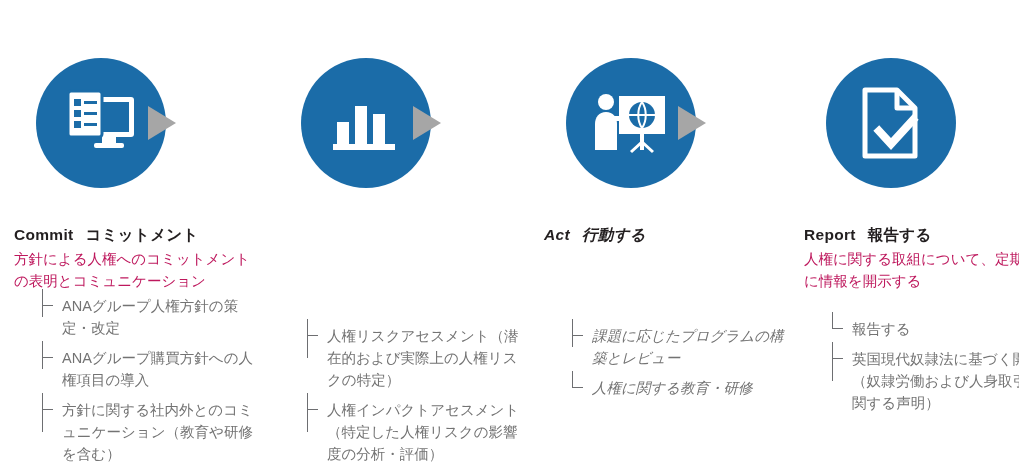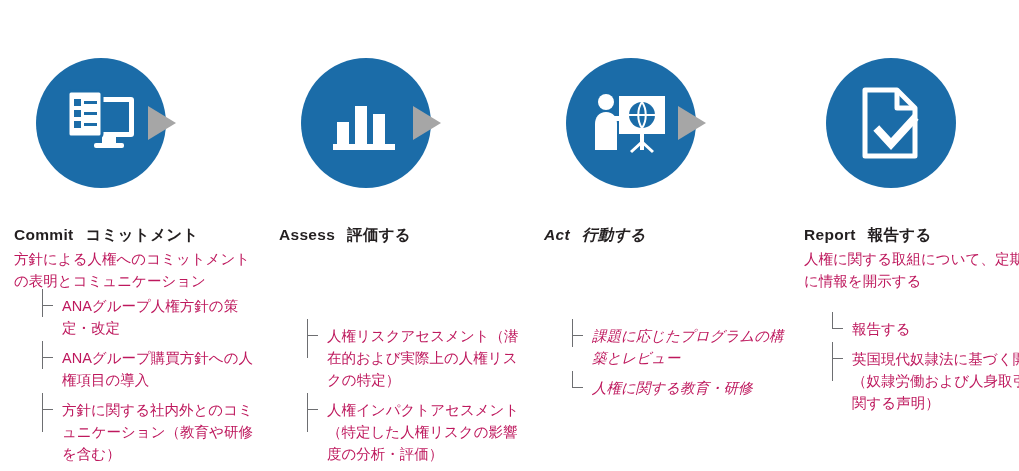--- a/index.html
+++ b/index.html
@@ -83,21 +83,21 @@
 
   .bullets {
     position: absolute;
     left: 42px;
     width: 214px;
   }
   .bullet {
     position: relative;
     font-size: 14.5px;
     line-height: 1.52;
-    color: #be185d;
+    color: #737373;
     padding-left: 20px;
     margin-bottom: 8px;
   }
   .bullet .tick {
     position: absolute;
     left: 0;
     top: 0;
     width: 12px;
     height: 100%;
   }
@@ -176,23 +176,20 @@
       <div class="circle">
         <svg width="70" height="62" viewBox="0 0 70 62" aria-hidden="true">
           <rect x="6" y="30" width="12" height="22" fill="#ffffff"></rect>
           <rect x="24" y="14" width="12" height="38" fill="#ffffff"></rect>
           <rect x="42" y="22" width="12" height="30" fill="#ffffff"></rect>
           <rect x="2" y="52" width="62" height="6" fill="#ffffff"></rect>
         </svg>
       </div>
       <div class="arrow"></div>
     </div>
-    <div class="heading">
-      <span>Assess</span><span class="jp">評価する</span>
-    </div>
     <div class="bullets" style="top:325px">
       <div class="bullet">
         <span class="tick">
             <span class="vert"></span>
             <span class="horiz"></span>
           </span>
         <span>人権リスクアセスメント（潜在的および実際上の人権リスクの特定）</span>
       </div>
       <div class="bullet">
         <span class="tick">

